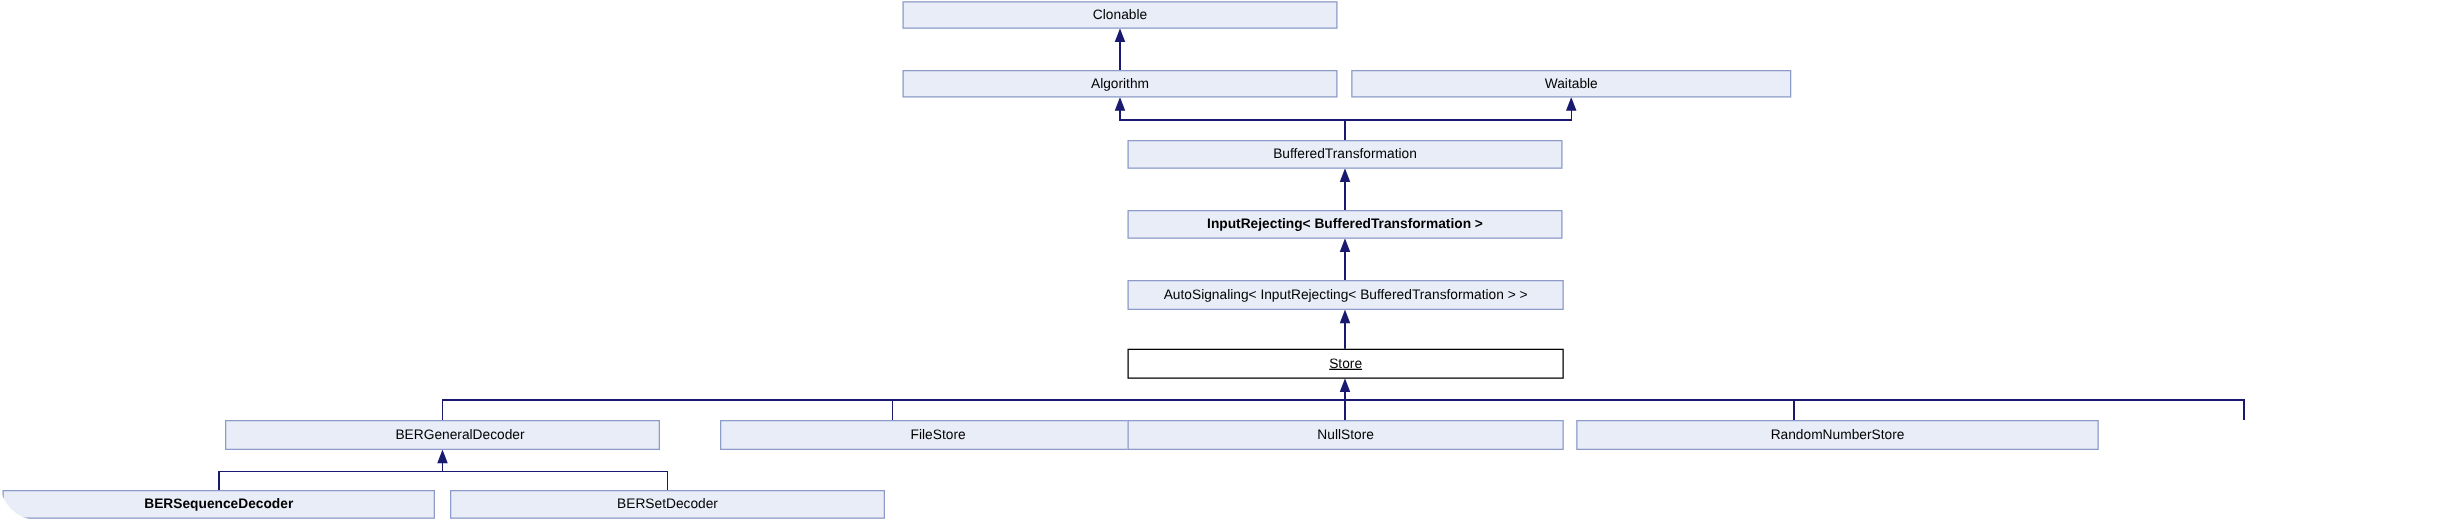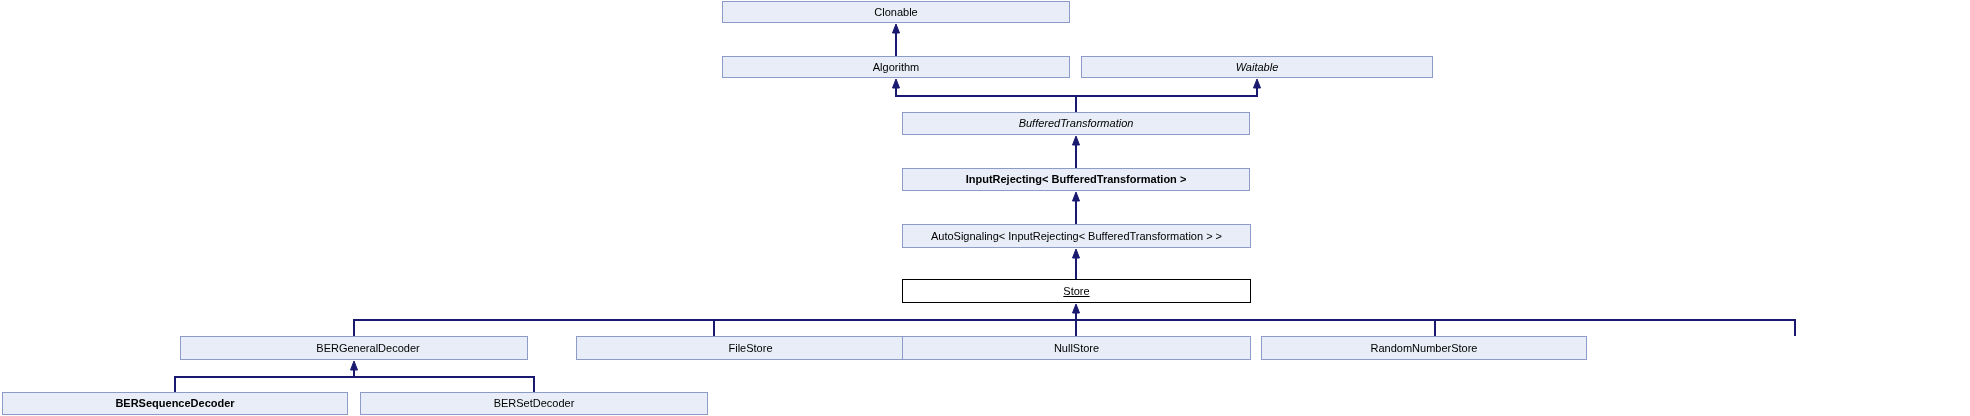--- a/index.html
+++ b/index.html
@@ -16,20 +16,21 @@
     padding: 0;
     background: var(--background);
   }
   .canvas {
     position: relative;
     width: 1970px;
     height: 416px;
     background: var(--background);
     font-family: "Liberation Sans", "DejaVu Sans", sans-serif;
     overflow: hidden;
+    border-radius: 30px;
   }
   .edges-layer {
     position: absolute;
     left: 0;
     top: 0;
     width: 1970px;
     height: 416px;
     pointer-events: none;
   }
   .edges-layer path {
@@ -96,36 +97,36 @@
 
     <path d="M175,392 V377 H534 V392"></path>
     <path d="M354,377 V369"></path>
     <polygon points="354,361 350.5,370 357.5,370"></polygon>
   </svg>
 
   <div class="node" style="left:722px; top:1px;   width:348px; height:22px;">Clonable</div>
 
   <div class="node" style="left:722px; top:56px;  width:348px; height:22px;">Algorithm</div>
 
-  <div class="node" style="left:1081px; top:56px; width:352px; height:22px;font-style:italic;">Waitable</div>
+  <div class="node" style="left:1081px; top:56px; width:352px; height:22px;">Waitable</div>
 
-  <div class="node" style="left:902px; top:112px; width:348px; height:23px;font-style:italic;">BufferedTransformation</div>
+  <div class="node" style="left:902px; top:112px; width:348px; height:23px;">BufferedTransformation</div>
 
   <div class="node" style="left:902px; top:168px; width:348px; height:23px;font-weight:bold;">InputRejecting&lt; BufferedTransformation &gt;</div>
 
   <div class="node" style="left:902px; top:224px; width:349px; height:24px;">AutoSignaling&lt; InputRejecting&lt; BufferedTransformation &gt; &gt;</div>
 
   <div class="node current" style="left:902px; top:279px; width:349px; height:24px;">Store</div>
 
   <div class="node" style="left:180px; top:336px; width:348px; height:24px;padding-left:28px;">BERGeneralDecoder</div>
 
   <div class="node" style="left:540px; top:336px; width:349px; height:24px;margin-left:36px;">FileStore</div>
 
   <div class="node" style="left:902px; top:336px; width:349px; height:24px;">NullStore</div>
 
-  <div class="node" style="left:1261px; top:336px; width:326px; height:24px;">RandomNumberStore</div>
+  <div class="node" style="left:1261px; top:336px; width:418px; height:24px;">RandomNumberStore</div>
 
 
   <div class="node" style="left:2px; top:392px;  width:346px; height:23px;font-weight:bold;">BERSequenceDecoder</div>
 
   <div class="node" style="left:360px; top:392px; width:348px; height:23px;">BERSetDecoder</div>
 
 </div>
 
 </body></html>

